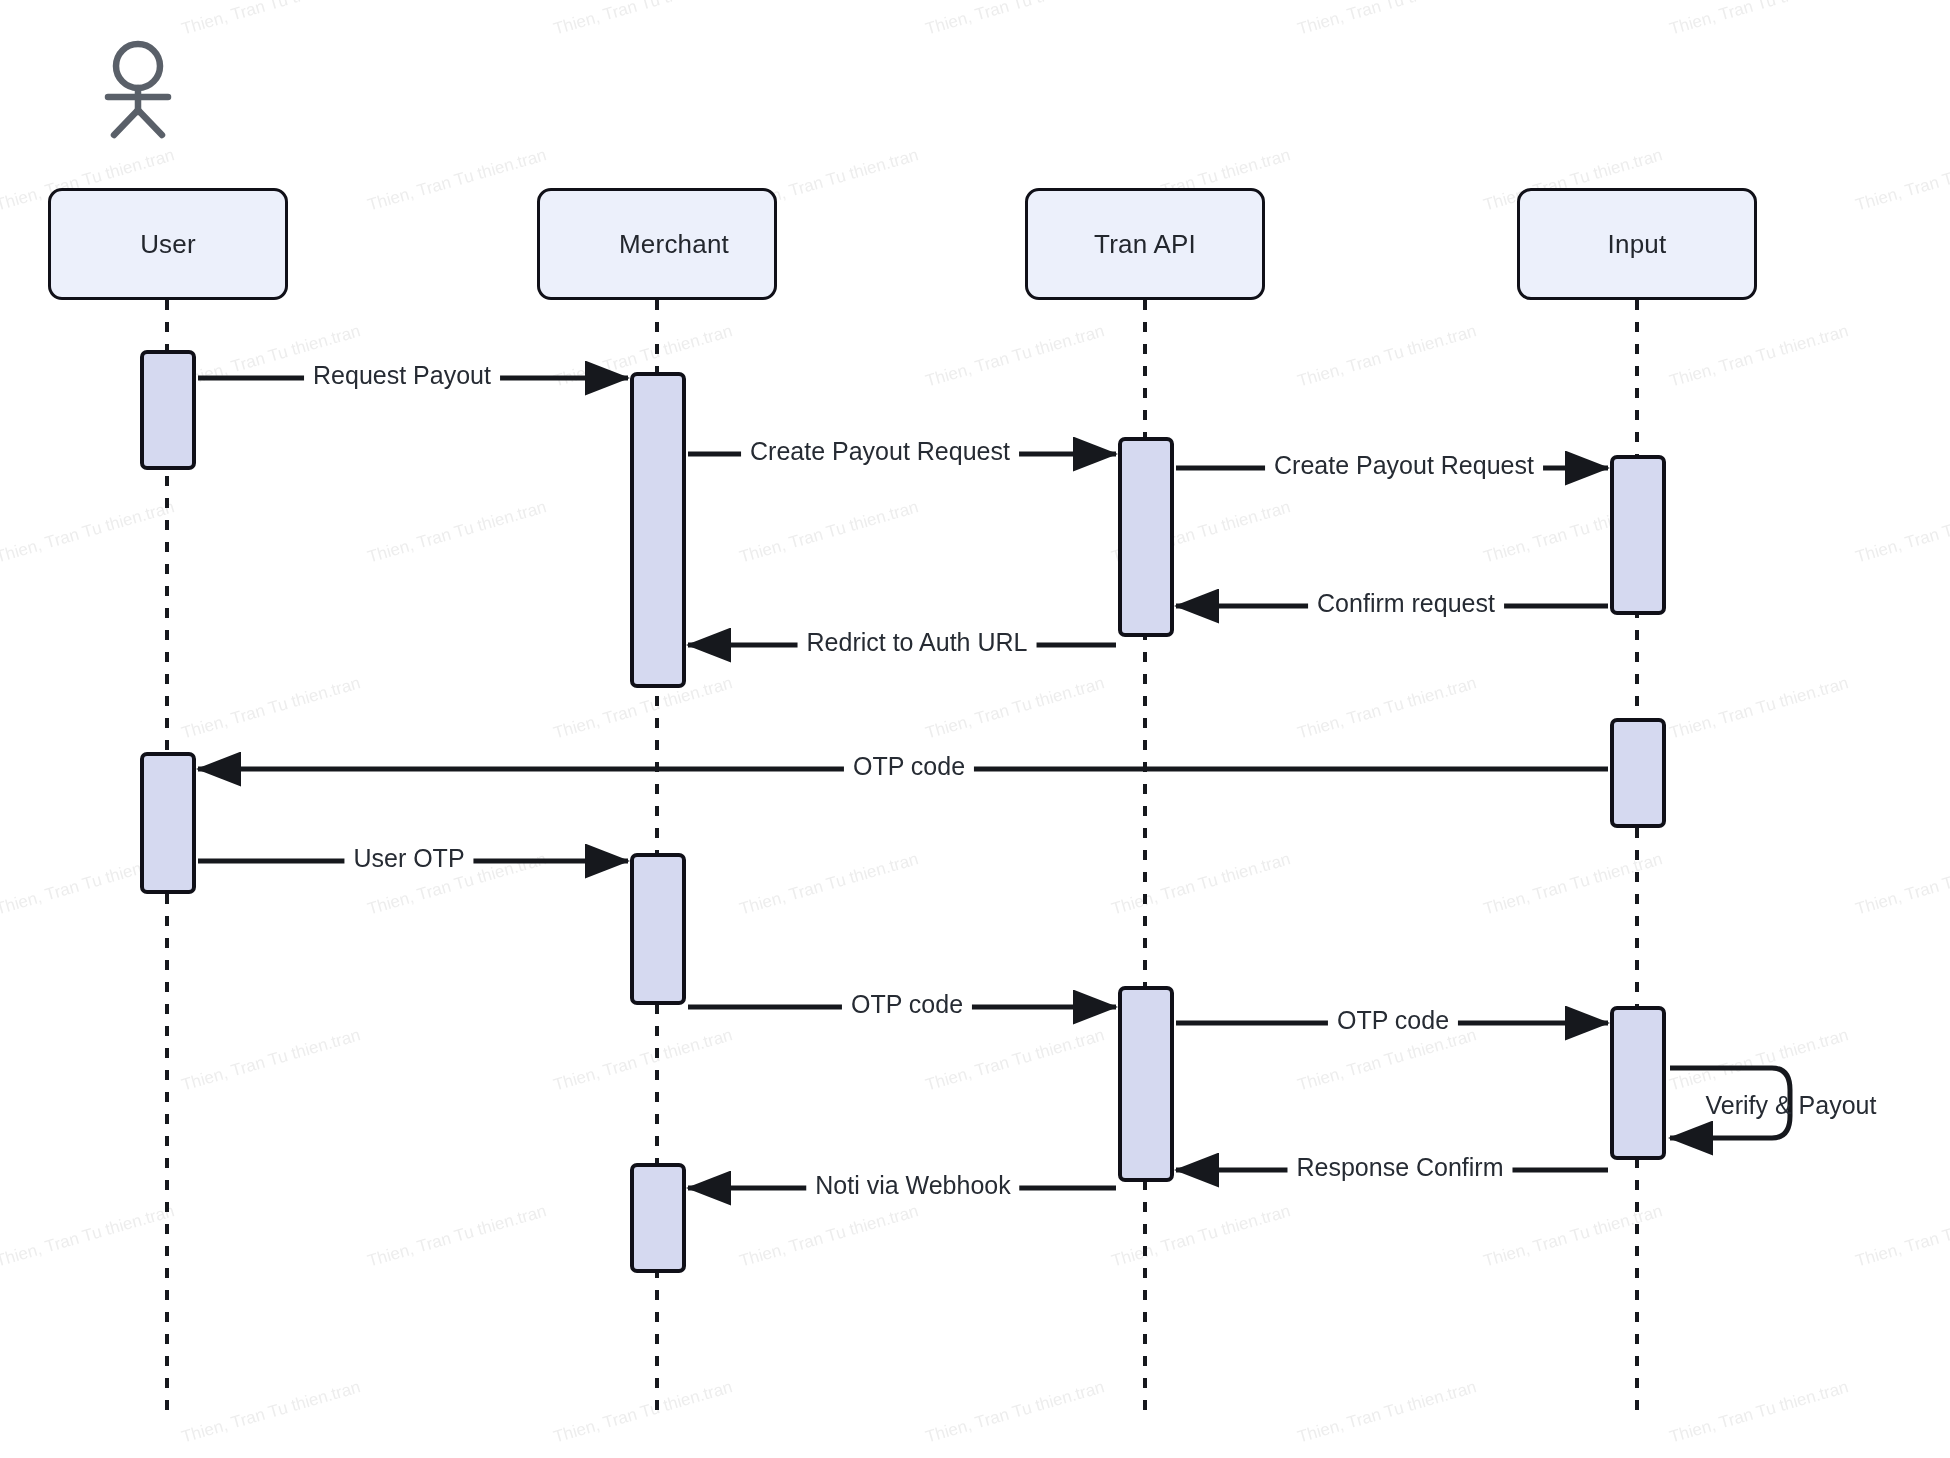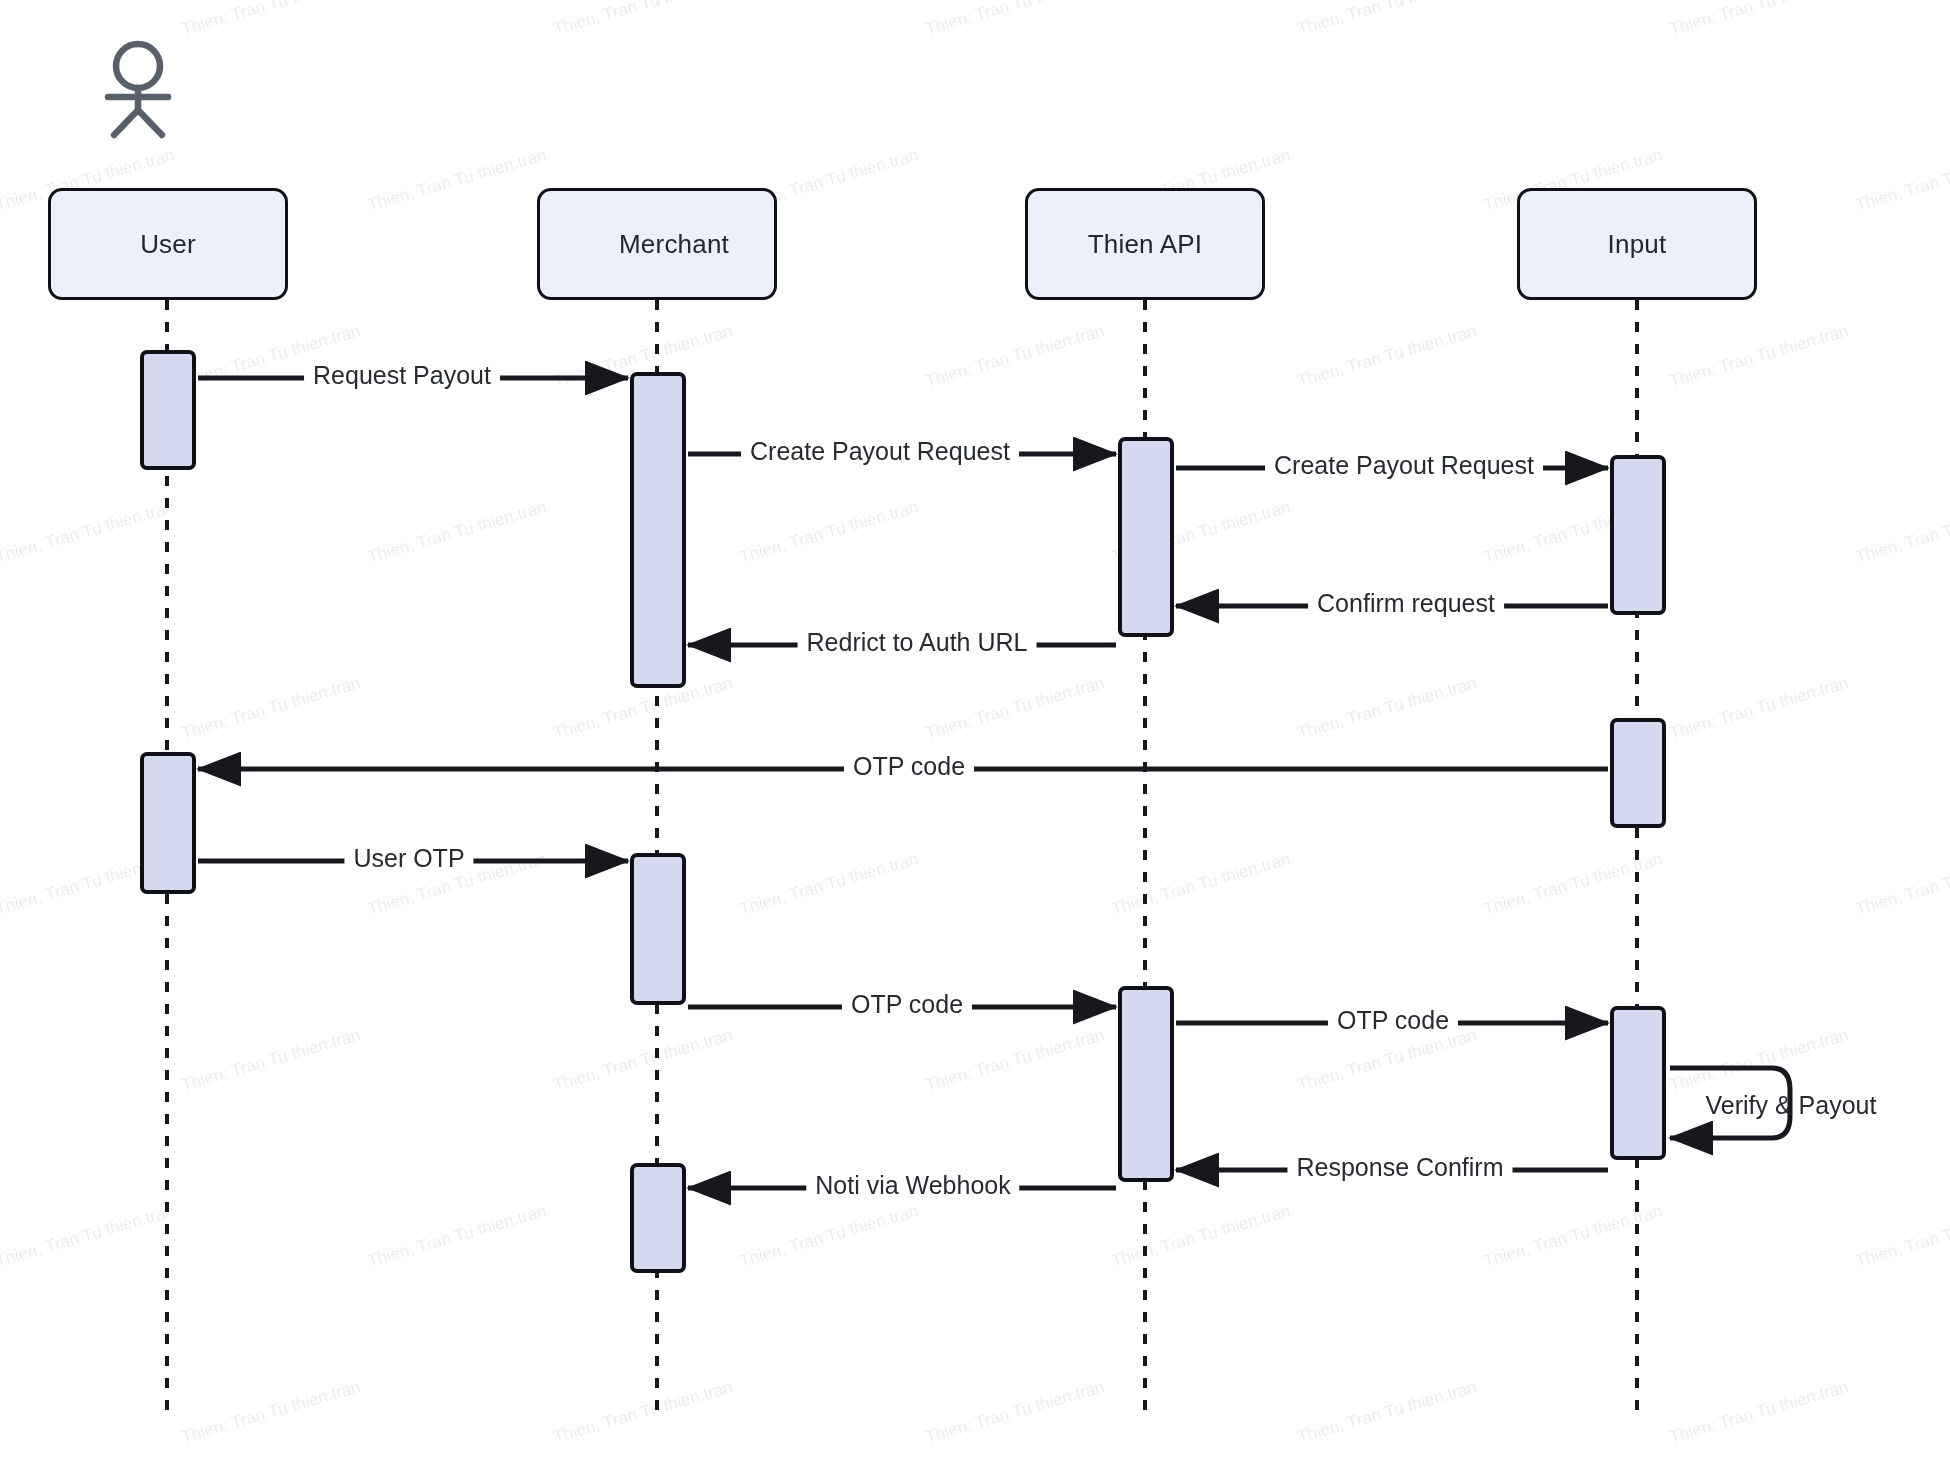--- a/index.html
+++ b/index.html
@@ -169,21 +169,21 @@
   </svg>
 
   <div id="participants-layer">
       <div class="participant" style="left: 48px; top: 188px; width: 240px; height: 112px; background: rgb(236, 240, 251); border-color: rgb(16, 16, 24);">
         <span class="participant-label">User</span>
       </div>
       <div class="participant" style="left: 537px; top: 188px; width: 240px; height: 112px; background: rgb(236, 240, 251); border-color: rgb(16, 16, 24); padding-left: 34px;">
         <span class="participant-label">Merchant</span>
       </div>
       <div class="participant" style="left: 1025px; top: 188px; width: 240px; height: 112px; background: rgb(236, 240, 251); border-color: rgb(16, 16, 24);">
-        <span class="participant-label">Thien API</span>
+        <span class="participant-label">Tran API</span>
       </div>
       <div class="participant" style="left: 1517px; top: 188px; width: 240px; height: 112px; background: rgb(236, 240, 251); border-color: rgb(16, 16, 24);">
         <span class="participant-label">Input</span>
       </div>
     </div>
 
   <div id="activations-layer">
       <div class="activation" style="left: 140px; top: 350px; width: 56px; height: 120px; background: rgb(213, 217, 240); border-color: rgb(16, 16, 24);"></div>
       <div class="activation" style="left: 630px; top: 372px; width: 56px; height: 316px; background: rgb(213, 217, 240); border-color: rgb(16, 16, 24);"></div>
       <div class="activation" style="left: 1118px; top: 437px; width: 56px; height: 200px; background: rgb(213, 217, 240); border-color: rgb(16, 16, 24);"></div>

